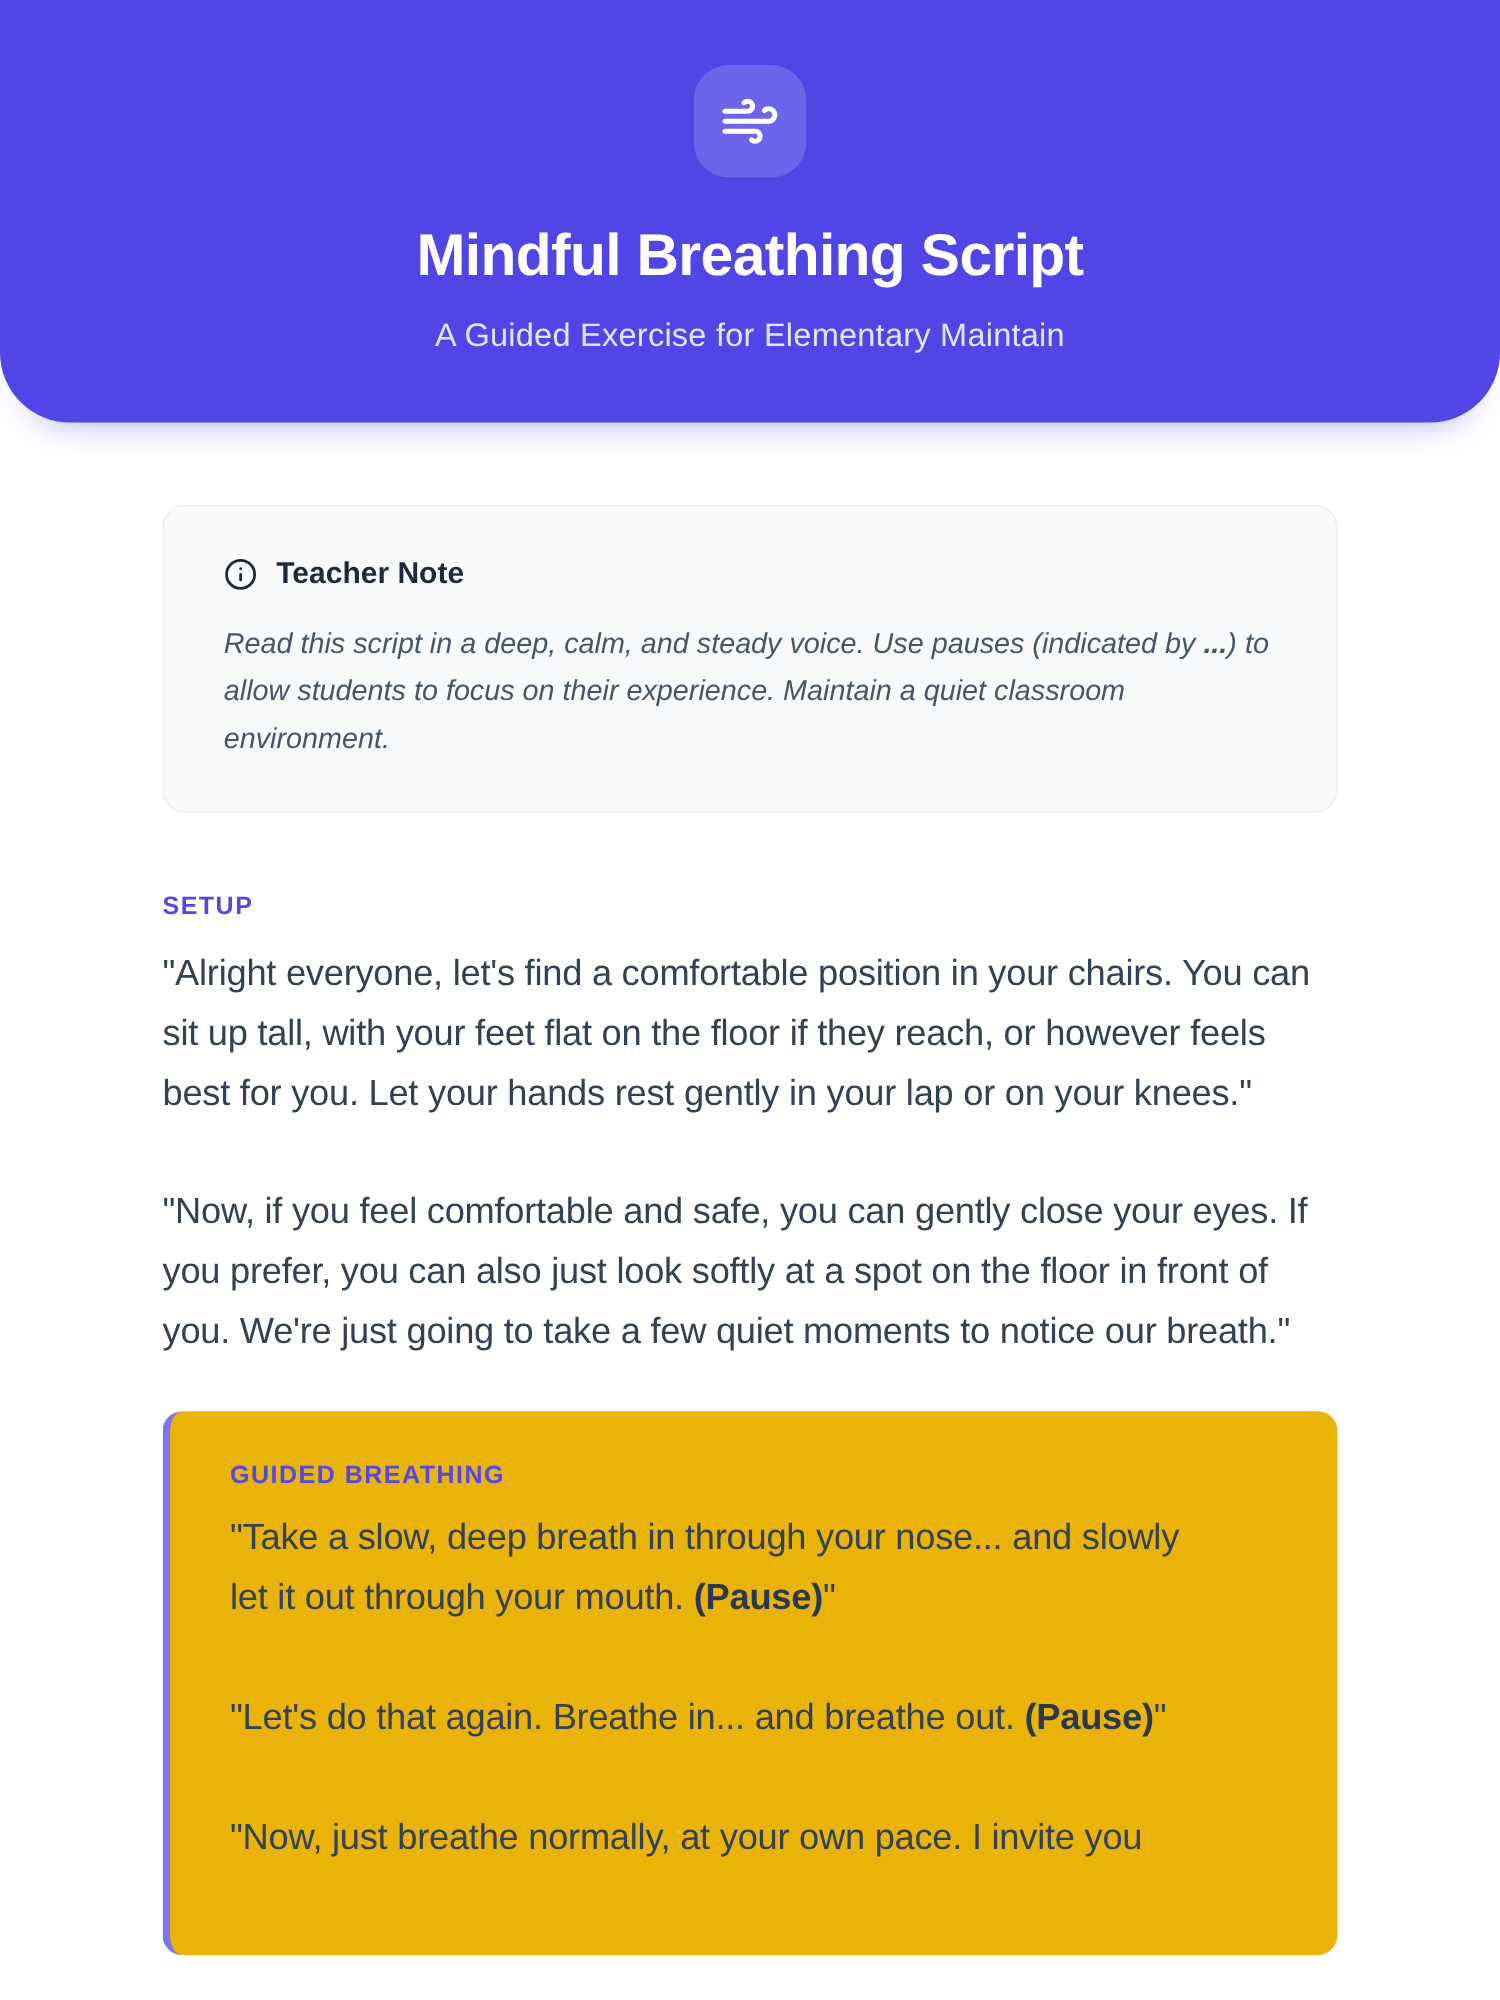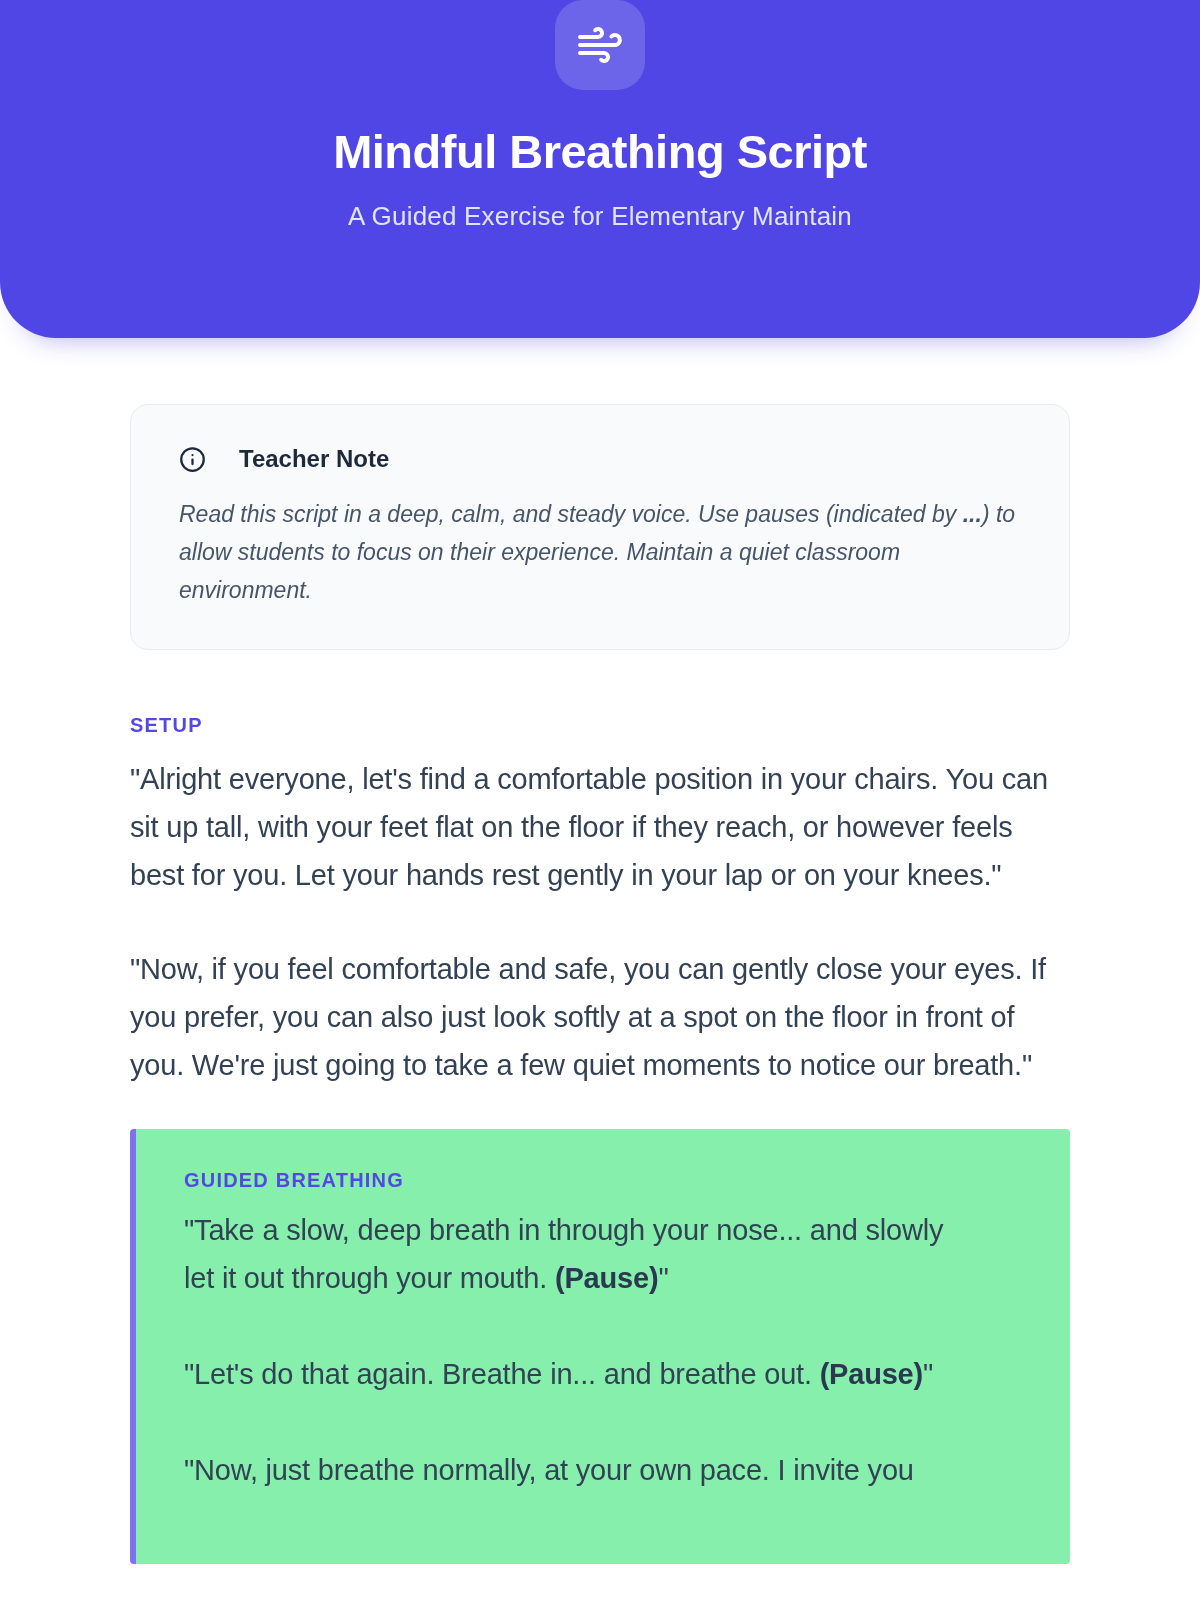--- a/index.html
+++ b/index.html
@@ -9,20 +9,21 @@
     background: #ffffff;
     font-family: "Liberation Sans", sans-serif;
   }
 
   
   .header {
     width: 1200px; height: 338px;
     background: #5046e5;
     border-radius: 0 0 56px 56px;
     display: flex; flex-direction: column; align-items: center;
+    padding-top: 52px;
     box-shadow: 0 22px 26px -22px rgba(80, 70, 229, 0.45);
   }
   .badge {
     width: 90px; height: 90px;
     background: rgba(255,255,255,0.17);
     border-radius: 28px;
     display: flex; align-items: center; justify-content: center;
     flex: 0 0 auto;
   }
   .badge svg { width: 48px; height: 48px; }
@@ -49,21 +50,21 @@
 
   
   .note-card {
     margin-top: 66px;
     background: #f8fafc;
     border: 1.5px solid #e7ecf2;
     border-radius: 18px;
     padding: 40px 48px;
   }
   .note-head {
-    display: flex; align-items: center; gap: 33px;
+    display: flex; align-items: center; gap: 15px;
   }
   .note-head svg { width: 27px; height: 27px; flex: 0 0 auto; }
   .note-title {
     font-size: 24px;
     font-weight: 700;
     color: #1e293b;
   }
   .note-body {
     margin-top: 22px;
     font-style: italic;
@@ -89,23 +90,23 @@
     color: #334155;
     letter-spacing: -0.2px;
   }
   .script-p strong { font-weight: 700; color: #2b3950; margin-top: 29px; }
   .setup-p1 { margin-top: 18px; }
   .setup-p2 { margin-top: 46px; }
 
   
   .breathing-card {
     margin-top: 40px;
-    background: #86efac;
+    background: #eab308;
     border-left: 6px solid #7b74ec;
-    border-radius: 4px;
+    border-radius: 16px;
     padding: 40px 48px 70px 48px;
     min-height: 420px;
   }
   .breathing-card .script-p { max-width: 768px; }
   .bc-p1 { margin-top: 14px; }
   .bc-p2, .bc-p3 { margin-top: 48px; }
 </style>
 </head>
 <body>
 

